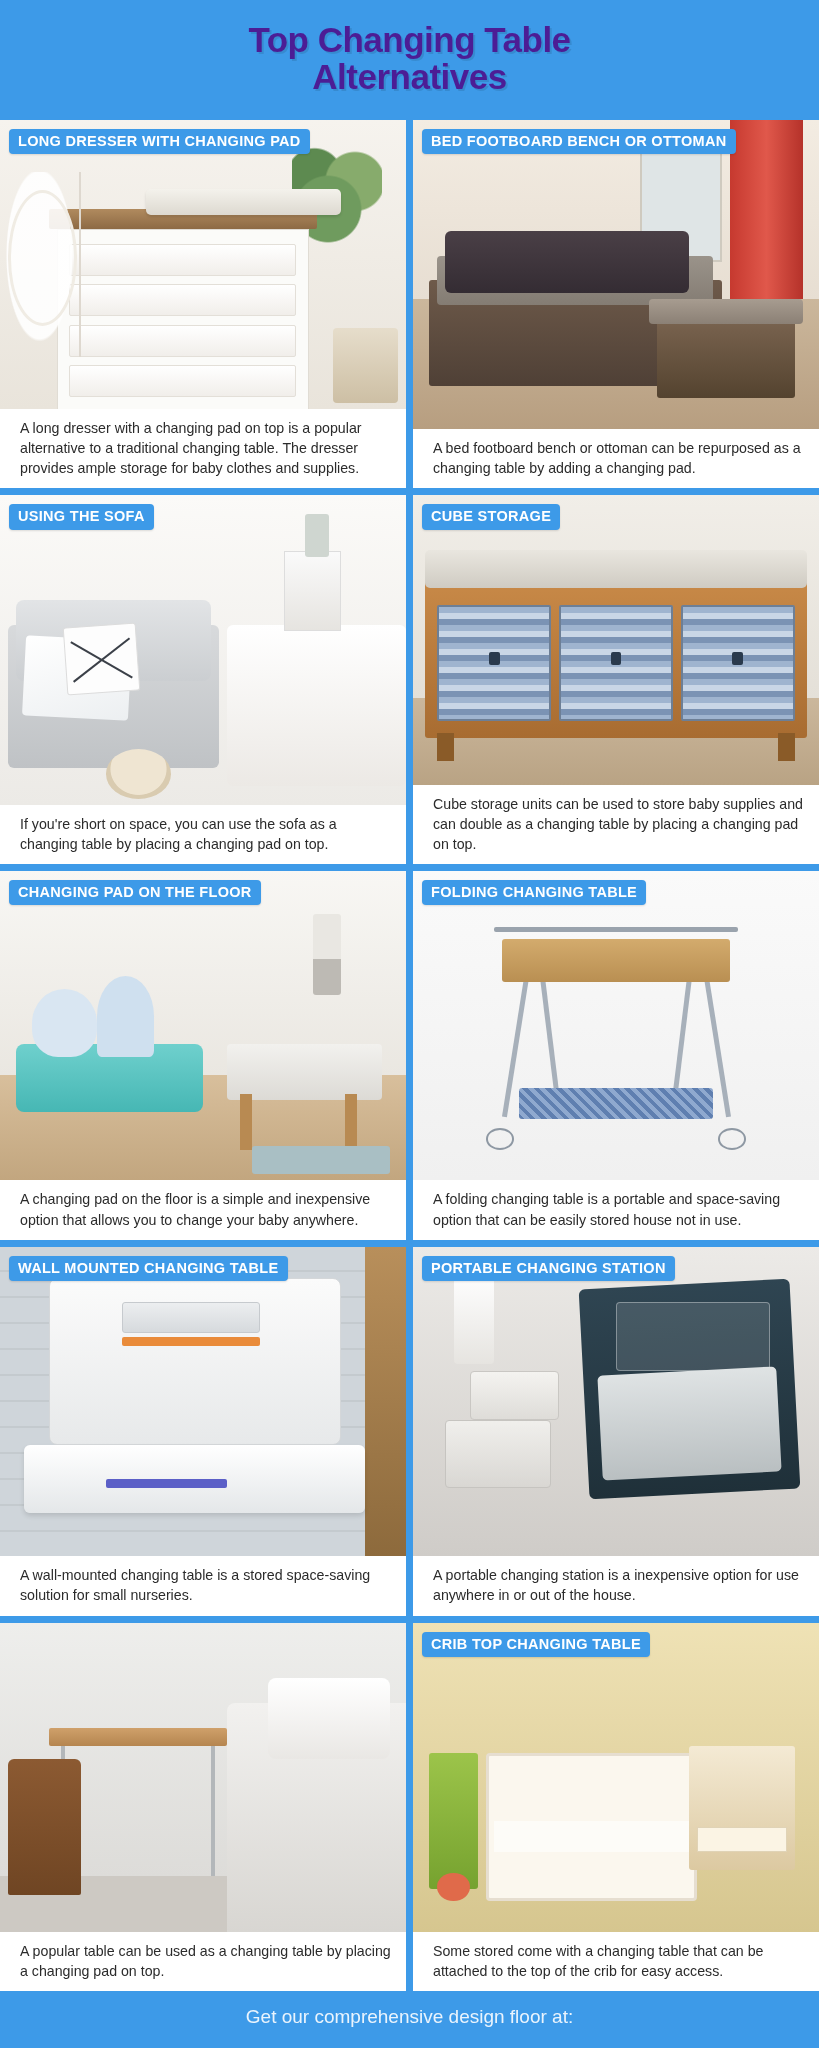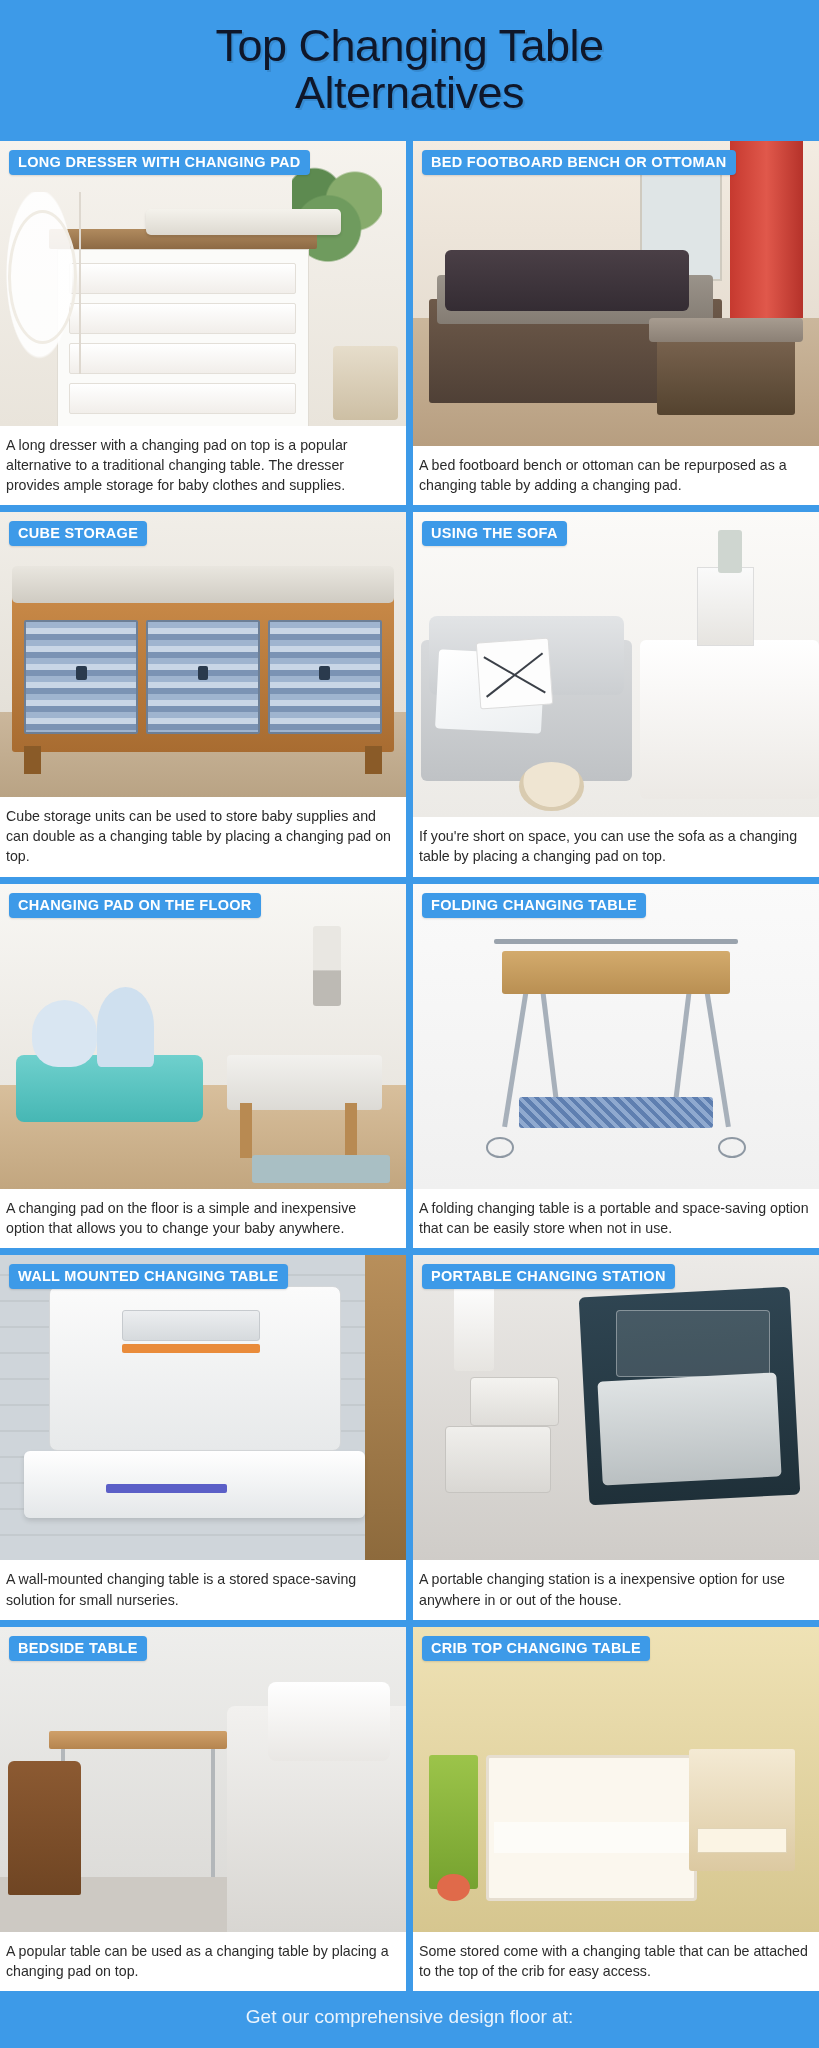--- a/index.html
+++ b/index.html
@@ -17,23 +17,23 @@
     display: flex;
     flex-direction: column;
   }
   
   .header {
     background: #3d9ae8;
     padding: 22px 20px 24px 20px;
     text-align: center;
   }
   .header h1 {
-    color: #0f172a;
-    font-size: 45px;
-    font-weight: normal;
+    color: #4c1d95;
+    font-size: 35px;
+    font-weight: bold;
     line-height: 1.05;
     letter-spacing: -0.5px;
     text-shadow: 2px 2px 0 rgba(0,0,0,0.10);
   }
   
   .grid {
     flex: 1;
     display: flex;
     flex-direction: column;
     gap: 7px;
@@ -79,21 +79,21 @@
     font-size: 14.5px;
     font-weight: bold;
     letter-spacing: 0.3px;
     padding: 4px 9px 5px 9px;
     border-radius: 4px;
     line-height: 1.12;
     text-transform: uppercase;
     box-shadow: 0 1px 2px rgba(0,0,0,0.12);
   }
   .card-caption {
-    padding: 9px 10px 10px 6px;
+    padding: 9px 10px 10px 20px;
     color: #2b2b2b;
     font-size: 14.2px;
     line-height: 1.42;
     background: #ffffff;
   }
   
   .footer {
     background: #3d9ae8;
     padding: 14px 10px 18px 10px;
     text-align: center;
@@ -342,56 +342,56 @@
             <span class="badge">Bed Footboard Bench or Ottoman</span>
           </div>
         </div>
         <div class="card-caption">A bed footboard bench or ottoman can be repurposed as a changing table by adding a changing pad.</div>
       </div>
     </div>
 
     <div class="row">
       <div class="card">
         <div class="card-media">
+          <div class="scene s-sofa">
+            <div class="wall"></div>
+              <div class="bed"></div>
+            <div class="sofa"></div>
+              <div class="back"></div>
+            <div class="throw"></div>
+              <div class="pillow"></div>
+            <div class="pouf"></div>
+              <div class="table"></div>
+              <div class="vase"></div>
+          </div>
+          <div class="badge-wrap">
+            <span class="badge">Using the Sofa</span>
+          </div>
+        </div>
+        <div class="card-caption">If you're short on space, you can use the sofa as a changing table by placing a changing pad on top.</div>
+      </div>
+
+      <div class="card">
+        <div class="card-media">
           <div class="scene s-cube">
             <div class="wall"></div>
               <div class="floor"></div>
             <div class="unit"></div>
               <div class="cushion"></div>
             <div class="bin b1"></div>
               <div class="bin b2"></div>
               <div class="bin b3"></div>
             <div class="leg l1"></div>
               <div class="leg l2"></div>
           </div>
           <div class="badge-wrap">
             <span class="badge">Cube Storage</span>
           </div>
         </div>
         <div class="card-caption">Cube storage units can be used to store baby supplies and can double as a changing table by placing a changing pad on top.</div>
-      </div>
-
-      <div class="card">
-        <div class="card-media">
-          <div class="scene s-sofa">
-            <div class="wall"></div>
-              <div class="bed"></div>
-            <div class="sofa"></div>
-              <div class="back"></div>
-            <div class="throw"></div>
-              <div class="pillow"></div>
-            <div class="pouf"></div>
-              <div class="table"></div>
-              <div class="vase"></div>
-          </div>
-          <div class="badge-wrap">
-            <span class="badge">Using the Sofa</span>
-          </div>
-        </div>
-        <div class="card-caption">If you're short on space, you can use the sofa as a changing table by placing a changing pad on top.</div>
       </div>
     </div>
 
     <div class="row">
       <div class="card">
         <div class="card-media">
           <div class="scene s-floorpad">
             <div class="wall"></div>
               <div class="floor"></div>
               <div class="lamp"></div>
@@ -420,21 +420,21 @@
             <div class="toptray"></div>
               <div class="rail r1"></div>
             <div class="shelf"></div>
               <div class="wheel w1"></div>
               <div class="wheel w2"></div>
           </div>
           <div class="badge-wrap">
             <span class="badge">Folding Changing Table</span>
           </div>
         </div>
-        <div class="card-caption">A folding changing table is a portable and space-saving option that can be easily store when not in use.</div>
+        <div class="card-caption">A folding changing table is a portable and space-saving option that can be easily stored house not in use.</div>
       </div>
     </div>
 
     <div class="row">
       <div class="card">
         <div class="card-media">
           <div class="scene s-wall">
             <div class="tile"></div>
               <div class="cabinet"></div>
             <div class="unit"></div>
@@ -475,23 +475,20 @@
           <div class="scene s-bedside">
             <div class="wall"></div>
               <div class="floor"></div>
             <div class="desk"></div>
               <div class="dleg dl1"></div>
               <div class="dleg dl2"></div>
             <div class="chair"></div>
               <div class="bed"></div>
               <div class="pillow"></div>
           </div>
-          <div class="badge-wrap">
-            <span class="badge">Bedside Table</span>
-          </div>
         </div>
         <div class="card-caption">A popular table can be used as a changing table by placing a changing pad on top.</div>
       </div>
 
       <div class="card">
         <div class="card-media">
           <div class="scene s-crib">
             <div class="wall"></div>
               <div class="toy"></div>
               <div class="ball"></div>

